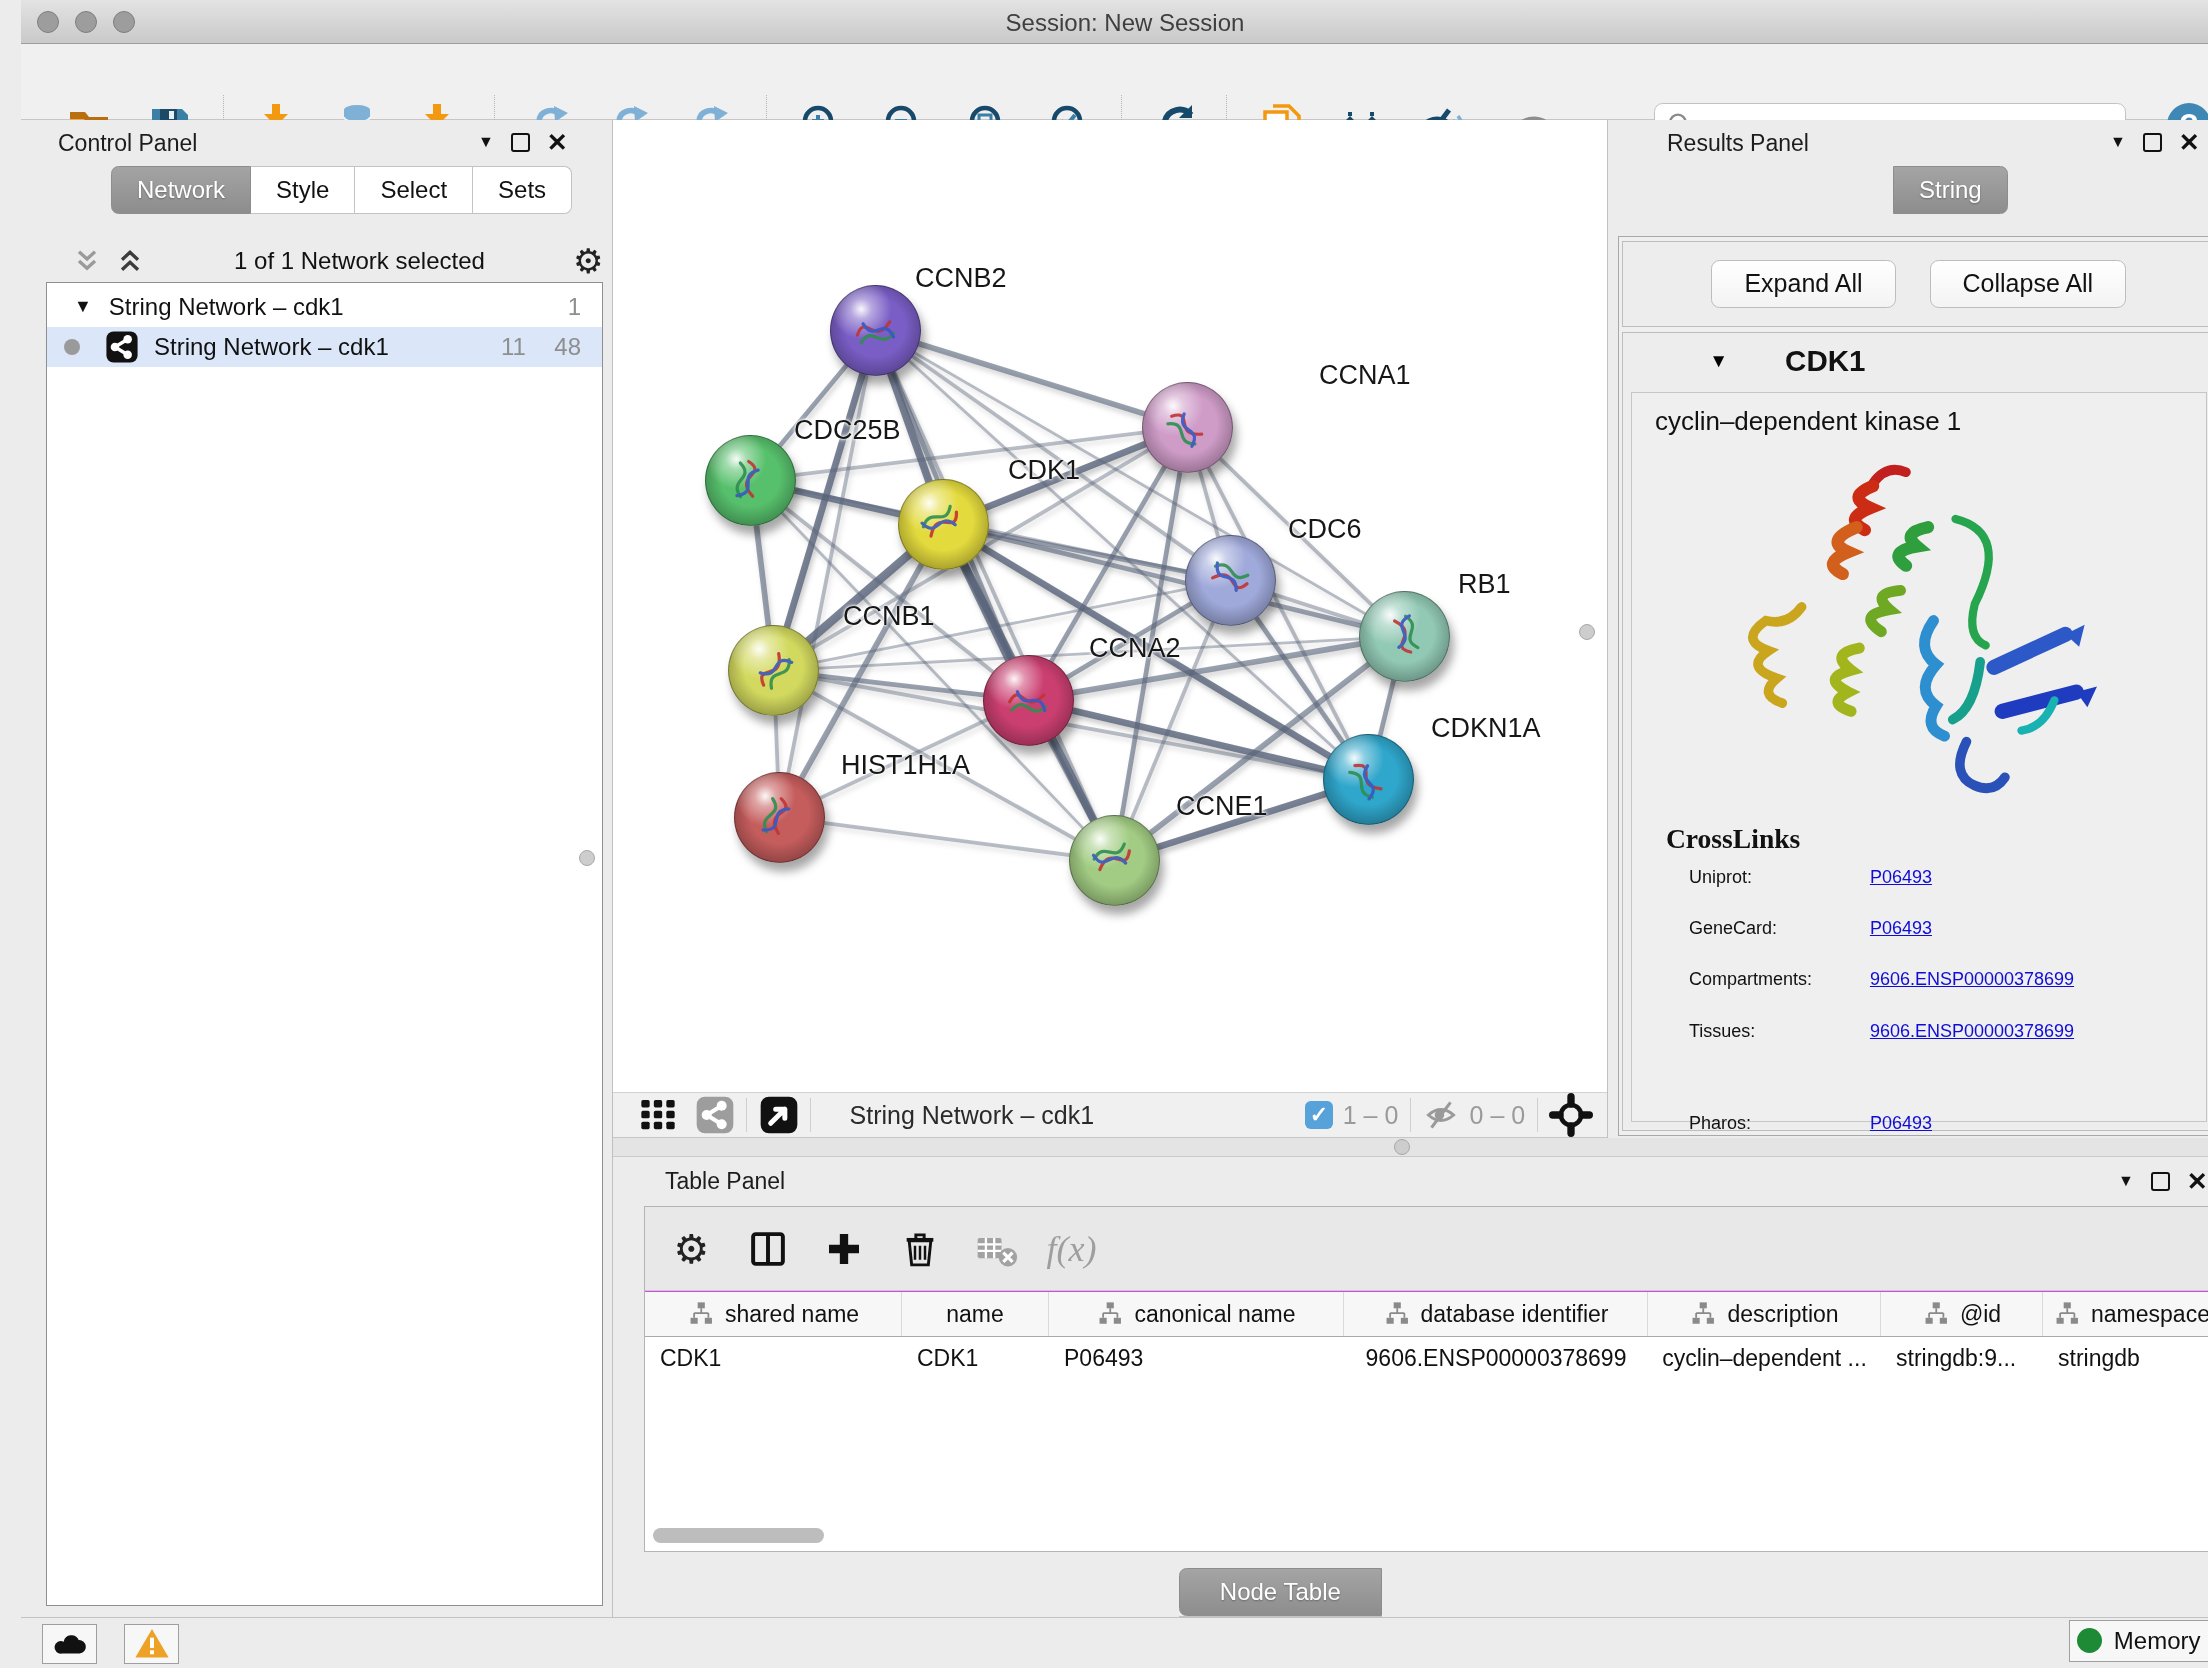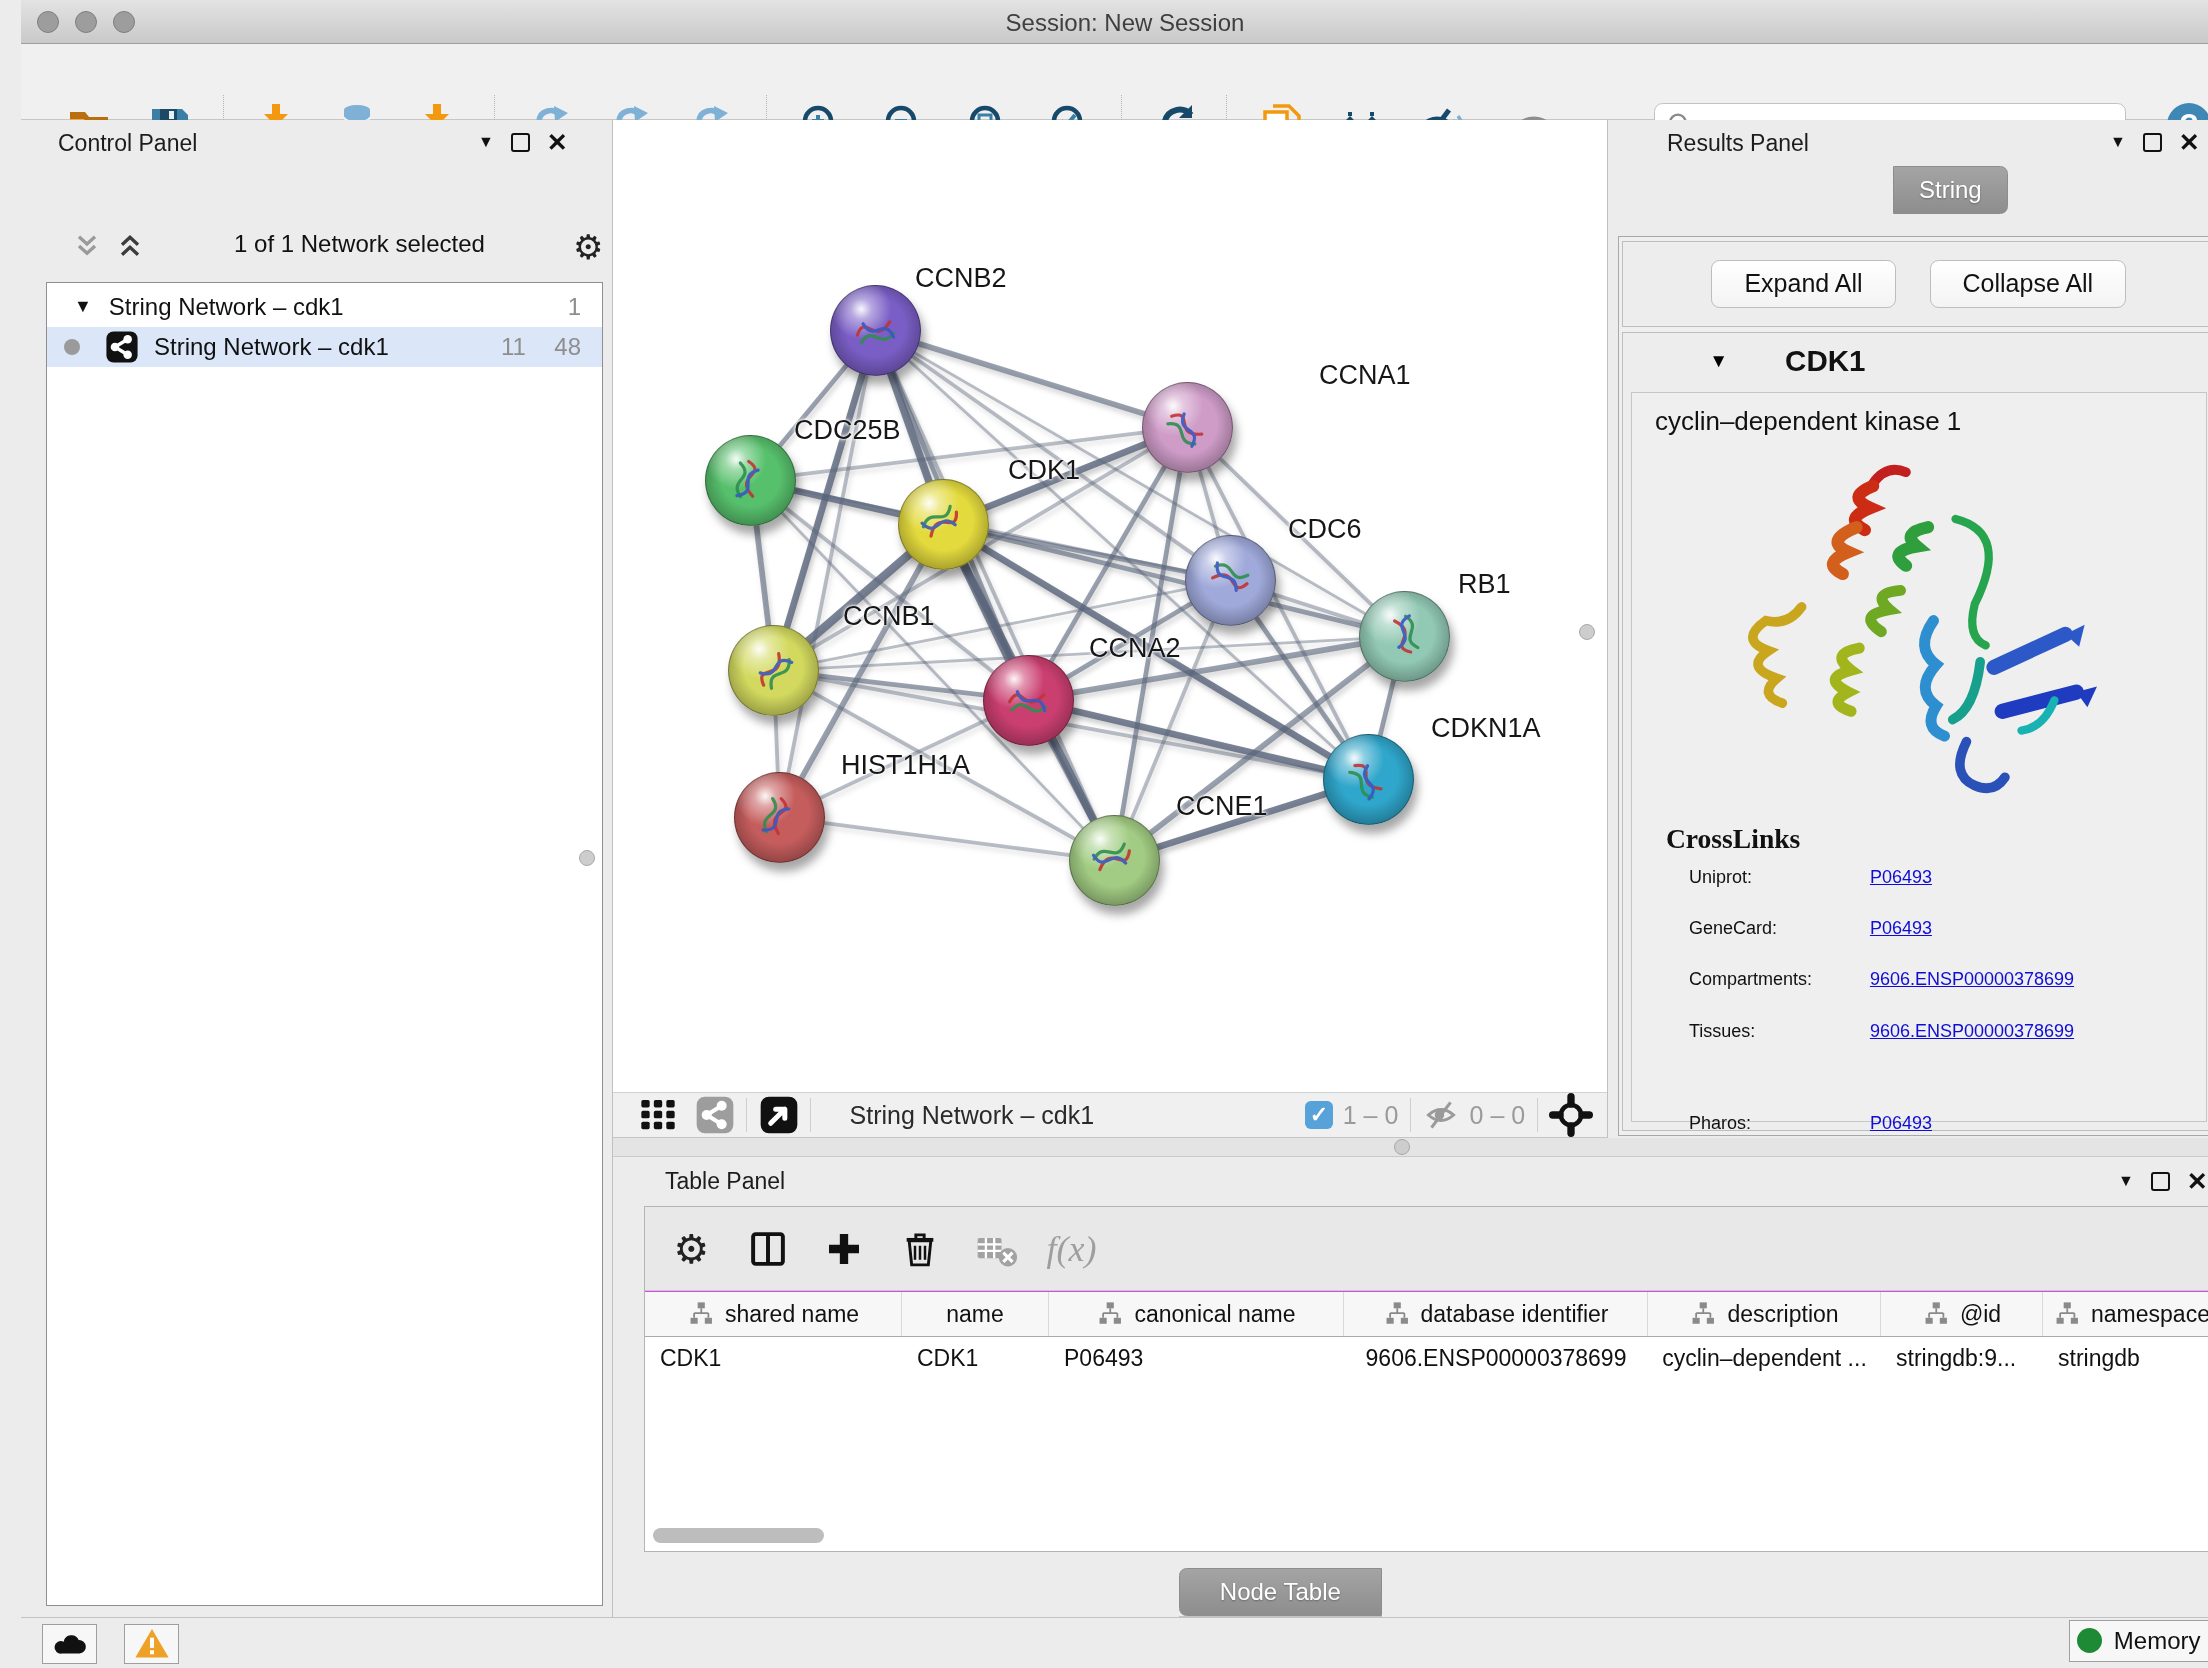--- a/index.html
+++ b/index.html
@@ -308,21 +308,27 @@
     <div id="help-btn">?</div>
   </div>
 
   <div id="control-panel" class="abs">
     <div class="abs panel-title" style="left:16px;top:9.5px">Control Panel</div>
     <div class="panel-ctrl" style="left:457px;top:7.6px">
       <span class="pc-arrow">▼</span>
       <span class="pc-box"></span>
       <span class="pc-x">✕</span>
     </div>
-    <div class="abs" style="left:28.5px;top:110px;width:533px;height:46px;display:flex;">
+    <div class="seg abs" style="left:69px;top:46px" id="cp-tabs">
+        <div class="tab active">Network</div>
+        <div class="tab">Style</div>
+        <div class="tab">Select</div>
+        <div class="tab">Sets</div>
+      </div>
+    <div class="abs" style="left:28.5px;top:118px;width:533px;height:46px;display:flex;align-items:center">
       <svg width="32" height="32" viewBox="0 0 48 48">
           <path d="M12 10l12 11 12-11M12 24l12 11 12-11" fill="none" stroke="#9a9a9a" stroke-width="5"></path>
         </svg>
       <svg width="32" height="32" viewBox="0 0 48 48" style="margin-left:11.4px">
           <path d="M12 22 L24 11 36 22 M12 37 L24 26 36 37" fill="none" stroke="#3c3c3c" stroke-width="5"></path>
         </svg>
       <span style="flex:1;text-align:center;font-size:24px;color:#111">1 of 1 Network selected</span>
       <span class="gear-glyph">⚙</span>
     </div>
     <div id="cp-list">

